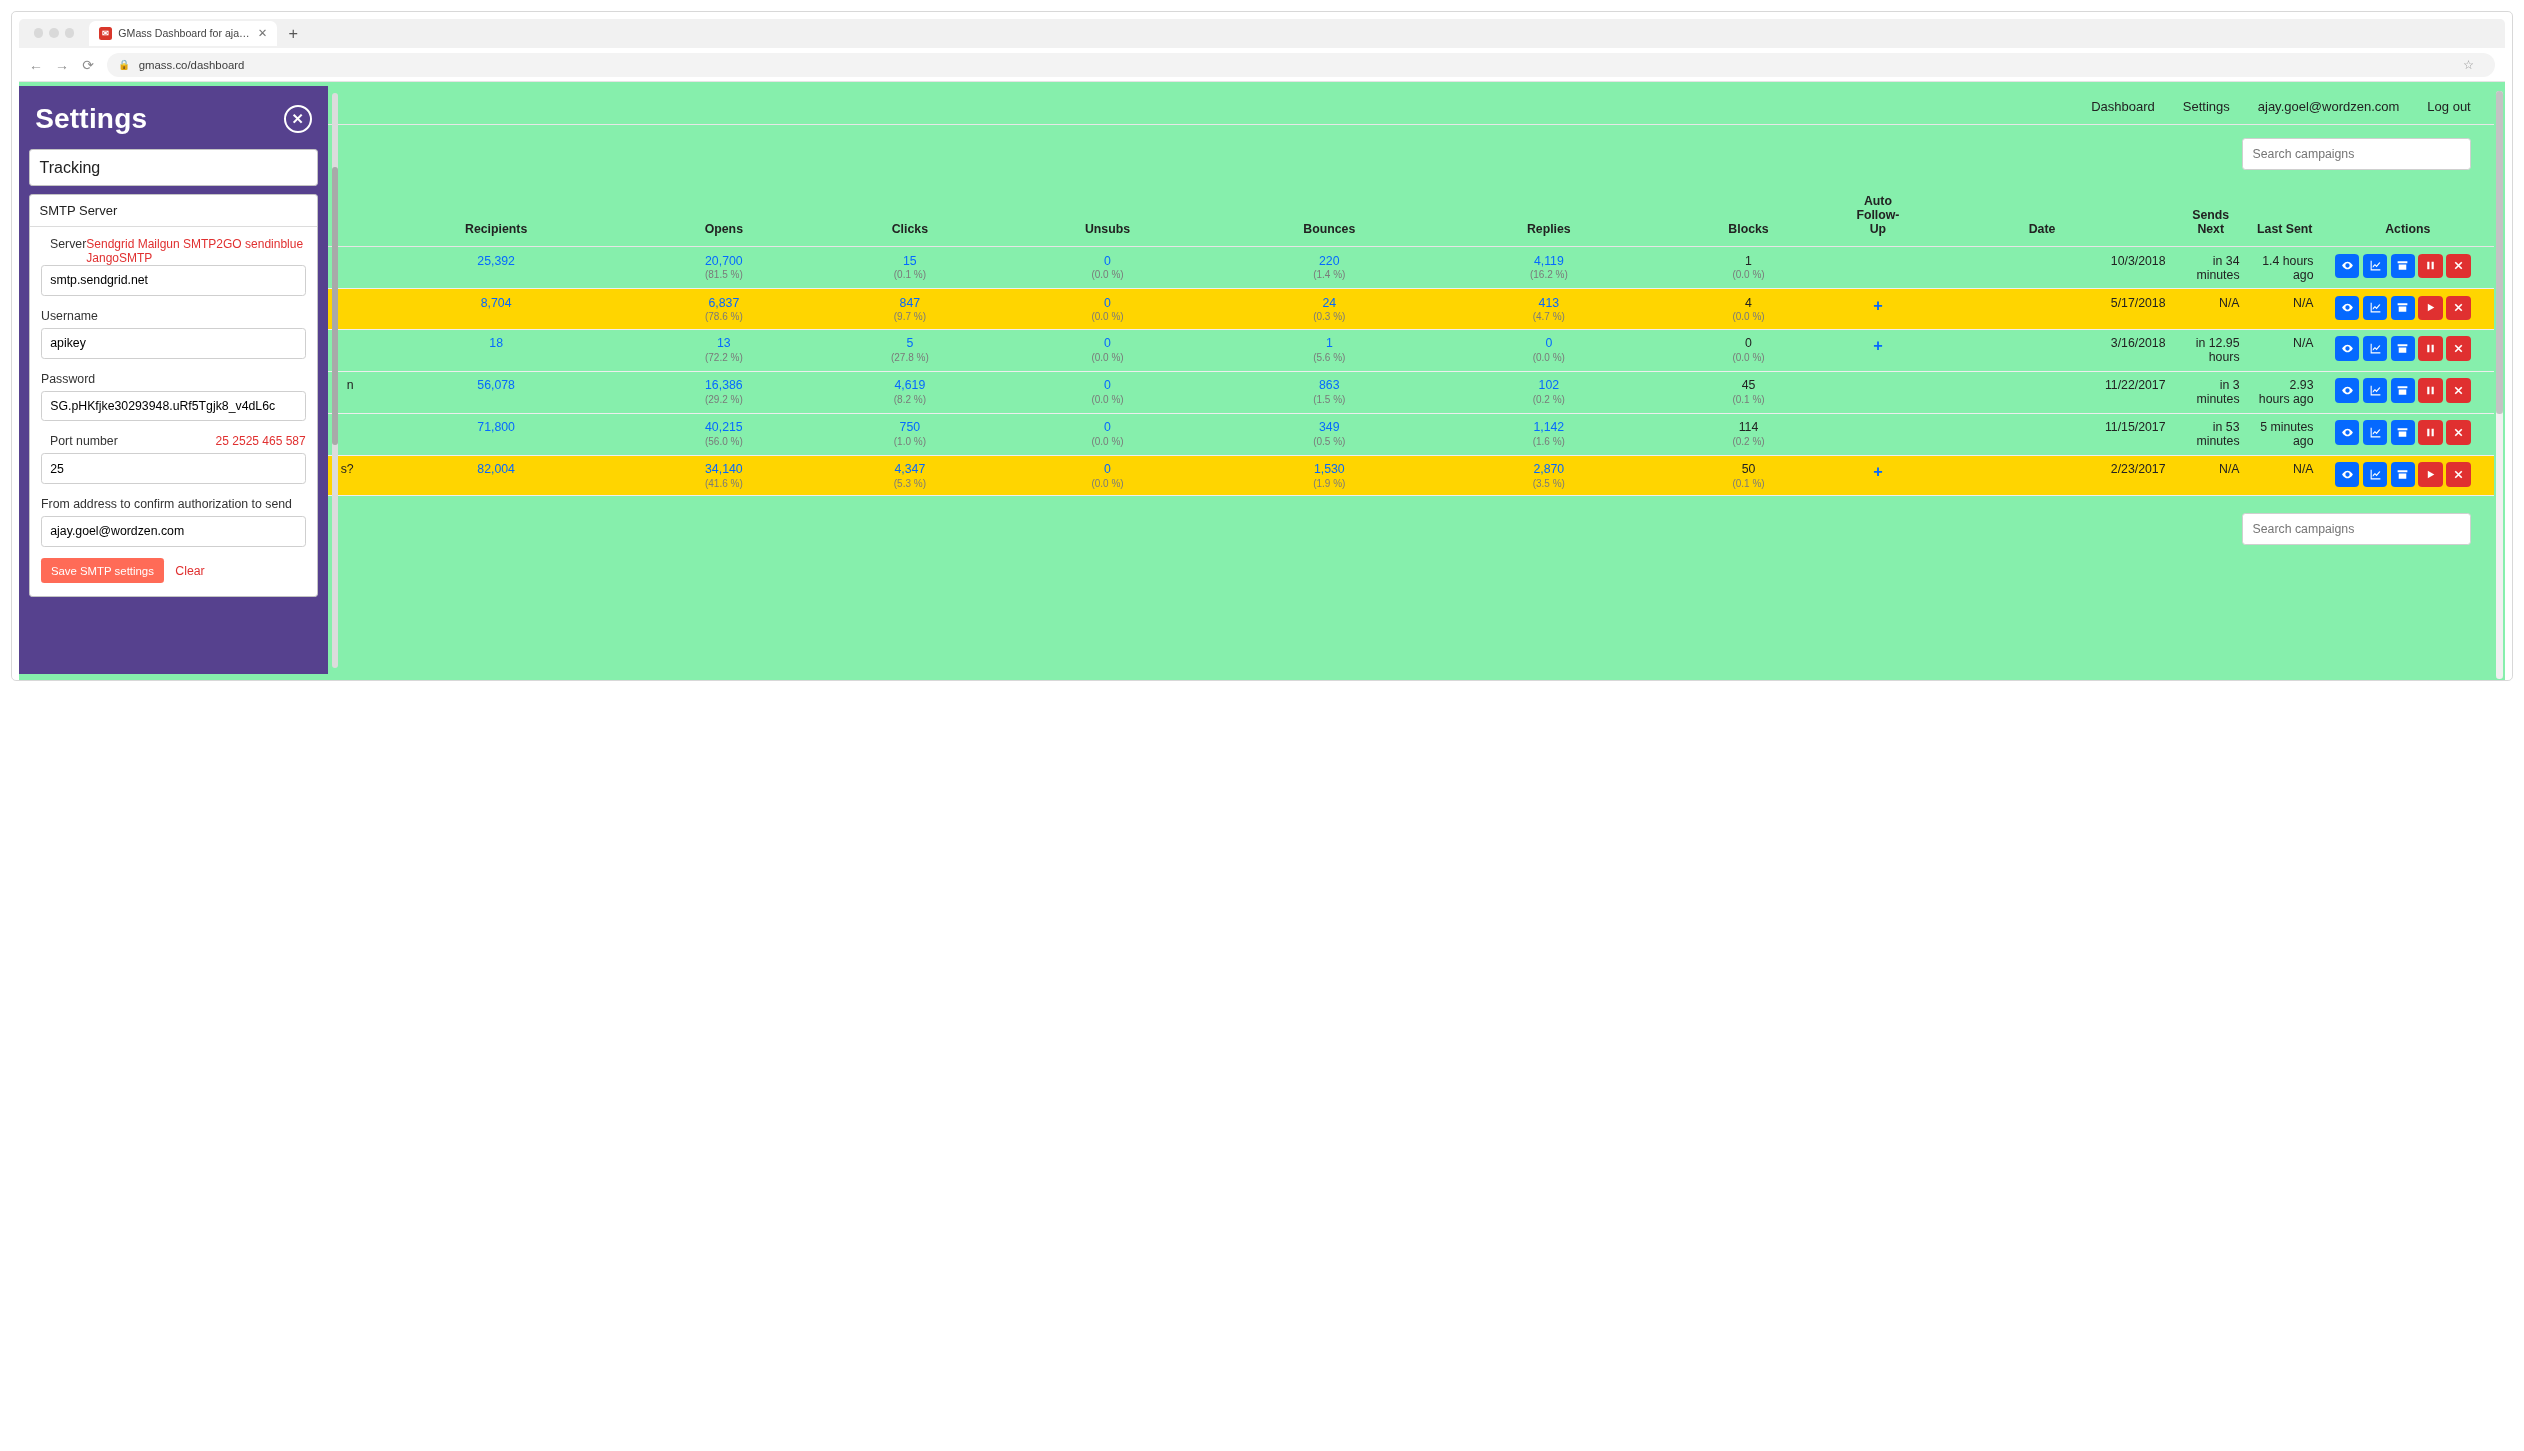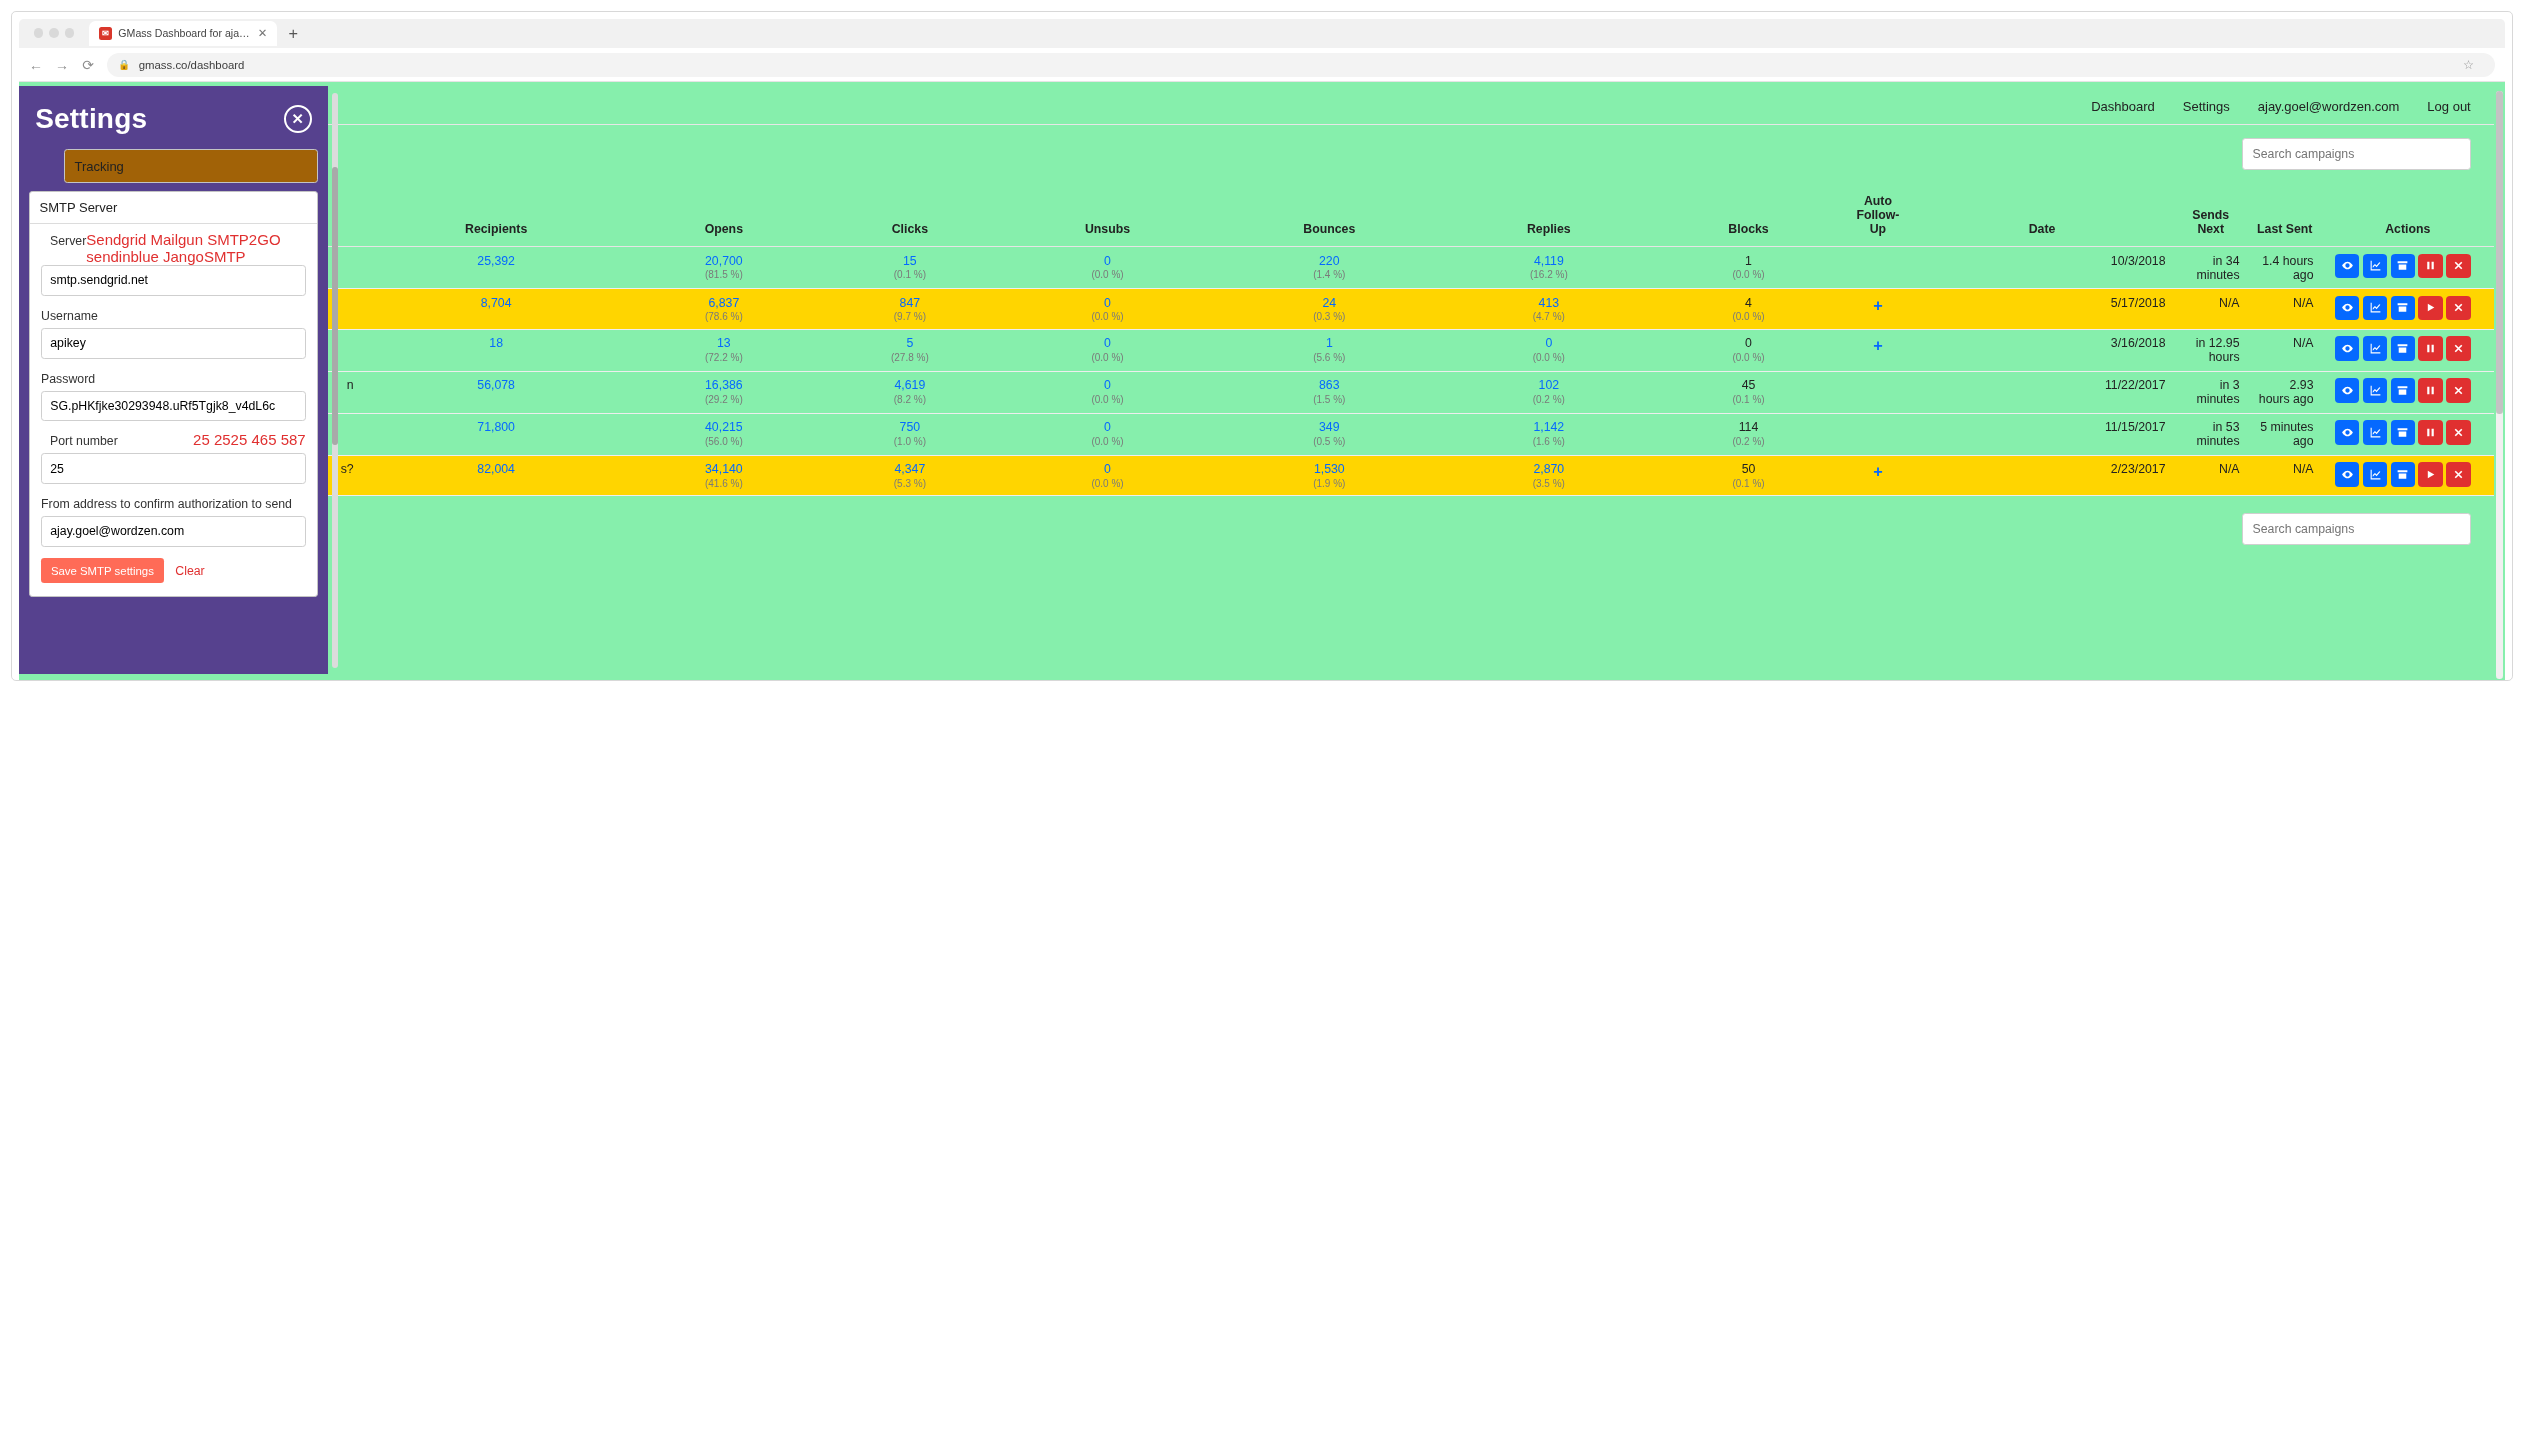--- a/index.html
+++ b/index.html
@@ -93,32 +93,32 @@
     background:#56418e;
     width:309px; min-height:100%; padding:13px 9.8px 19.6px; color:#fff;
     font-size:12.3px;
   }
   .settings-scrollwrap .sb { position:absolute; right:2.5px; top:6.5px; bottom:6.5px; width:6.5px; background:#dcdcdc; border-radius:3.3px;}
   .settings-scrollwrap .sb .th { position:absolute; left:0; right:0; top:74px; height:278px; background:#a9a9a9; border-radius:3.3px;}
   .settings-head { display:flex; align-items:center; justify-content:space-between; padding:3.3px 6.5px 14.7px;}
   .settings-head h1 { font-size:28px; font-weight:800; letter-spacing:0.2px;}
   .closebtn { width:28px;height:28px;border:2.5px solid #fff;border-radius:50%;display:flex;align-items:center;justify-content:center;color:#fff;font-size:14.7px;font-weight:700;}
   .accordion {
-    background:#a16207; color:#222; border:0.8px solid #c4c4c4; border-radius:3.3px;
-    padding:8.2px 9.8px; margin-bottom:8.2px; font-size:13px;margin-left:35px;
+    background:#ffffff; color:#222; border:0.8px solid #c4c4c4; border-radius:3.3px;
+    padding:8.2px 9.8px; margin-bottom:8.2px; font-size:16px;
   }
   .smtp-card {
     background:#fff; color:#222; border:0.8px solid #c4c4c4; border-radius:3.3px;
     padding:0 0 13px;
   }
   .smtp-head { padding:8.2px 9.8px; border-bottom:0.8px solid #dcdcdc; font-size:13px;}
   .field { padding:4.9px 11.4px 3.3px; }
   .flabelrow { display:flex; justify-content:space-between; align-items:baseline;margin-left:9px; }
   .flabel { font-size:12.3px; color:#333; padding:4.9px 0 4.9px;}
-  .hints  { font-size:15px; color:#e03030; }
+  .hints  { font-size:12px; color:#e03030; }
   .tinput {
     width:100%; border:0.8px solid #cfcfcf; border-radius:3.3px;
     padding:7.4px 8.2px; font-size:12.3px;
   }
   .savebtn {
     background:#ff6b57; color:#fff; border:none; border-radius:3.3px;
     padding:6.5px 9.8px; font-size:11.4px; margin:8.2px 0 0 11.4px;
   }
   .clearlink { color:#e03030; font-size:12.3px; margin-left:8.2px;}
 

